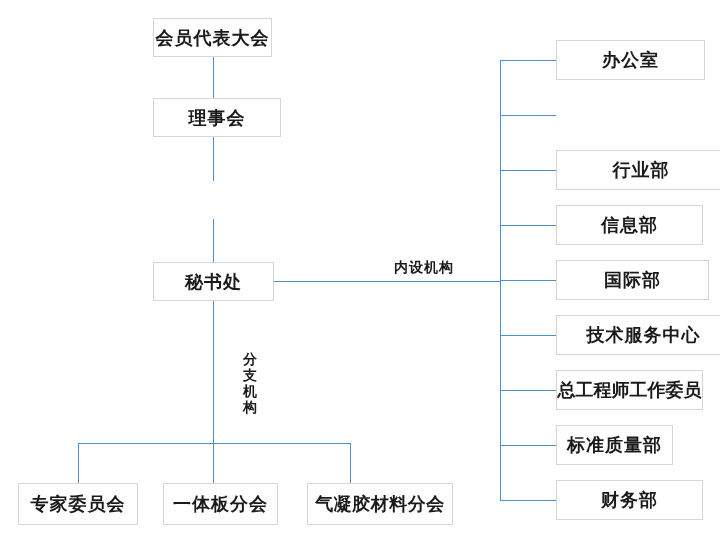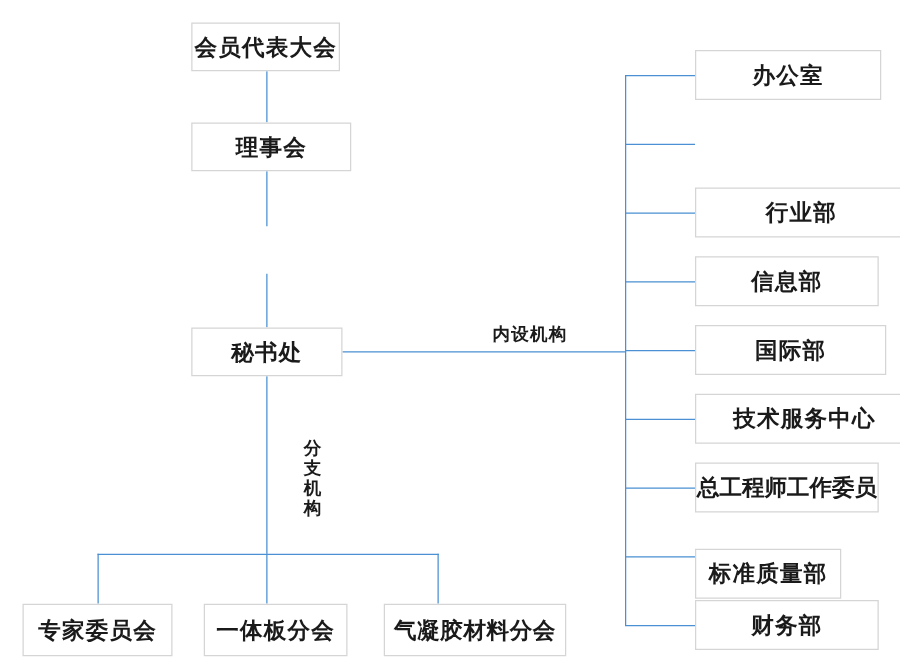--- a/index.html
+++ b/index.html
@@ -97,20 +97,20 @@
   <div class="node" style="left:153px; top:18px; width:119px; height:39px">会员代表大会</div>
   <div class="node" style="left:153px; top:98px; width:128px; height:39px">理事会</div>
   <div class="node" style="left:153px; top:262px; width:121px; height:39px">秘书处</div>
 
   <div class="node" style="left:556px; top:40px; width:149px; height:40px">办公室</div>
   <div class="node" style="left:556px; top:150px; width:170px; height:40px">行业部</div>
   <div class="node" style="left:556px; top:205px; width:147px; height:40px">信息部</div>
   <div class="node" style="left:556px; top:260px; width:153px; height:40px">国际部</div>
   <div class="node" style="left:556px; top:315px; width:175px; height:40px">技术服务中心</div>
   <div class="node" style="left:556px; top:370px; width:147px; height:40px; letter-spacing:0">总工程师工作委员</div>
-  <div class="node" style="left:556px; top:439px; width:117px; height:40px">标准质量部</div>
+  <div class="node" style="left:556px; top:425px; width:117px; height:40px">标准质量部</div>
   <div class="node" style="left:18px; top:483px; width:120px; height:42px">专家委员会</div>
 
   <div class="node" style="left:556px; top:480px; width:147px; height:40px">财务部</div>
   <div class="node" style="left:163px; top:483px; width:115px; height:42px">一体板分会</div>
   <div class="node" style="left:307px; top:483px; width:146px; height:42px; letter-spacing:0.5px">气凝胶材料分会</div>
 
 </div>
 
 </body></html>

